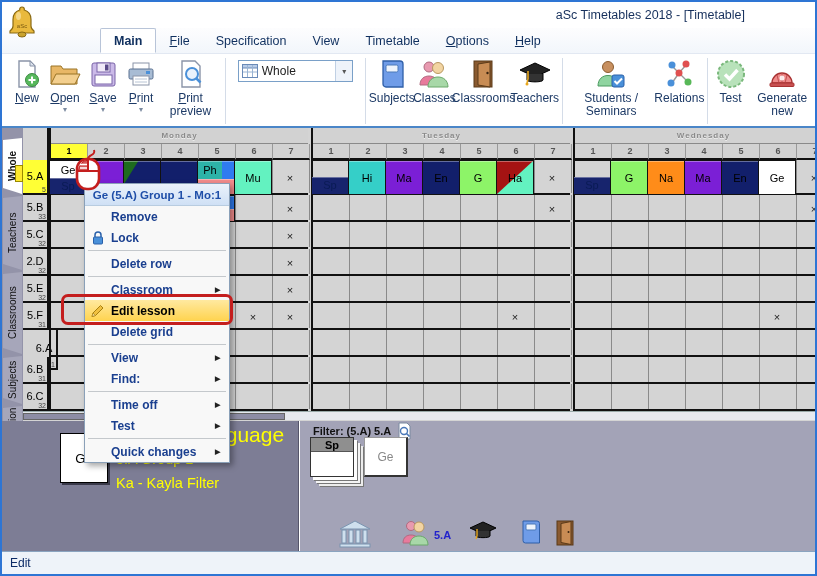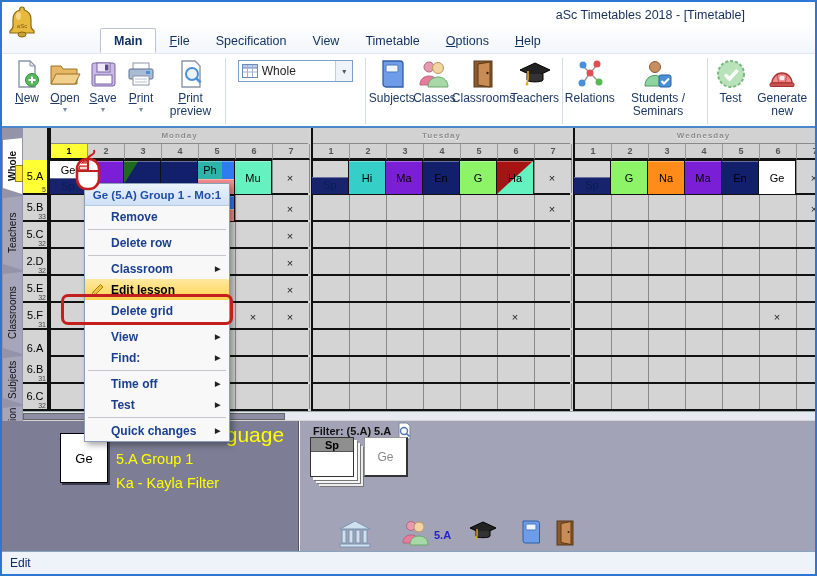--- a/index.html
+++ b/index.html
@@ -226,42 +226,42 @@
             <path d="M10 11v8" stroke="#e8a820" stroke-width="1.6"></path>
             <path d="M10 19l-1 4" stroke="#e8a820" stroke-width="1.6"></path>
             <circle cx="9" cy="24" r="1.5" fill="#e8a820"></circle>
           </svg>
         </div>
         <div class="tb-label">Teachers</div>
       </div>
       <div class="tb-sep"></div>
       <div class="tb-btn">
         <div class="tb-ico">
+          <svg width="30" height="30" viewBox="0 0 30 30" xmlns="http://www.w3.org/2000/svg">
+            <circle cx="12" cy="8" r="5.5" fill="#c89060" stroke="#8a5c30"></circle>
+            <path d="M2 27c0-7 4.5-10.5 10-10.5S22 20 22 27z" fill="#8fd4a0" stroke="#4a9a60"></path>
+            <rect x="16" y="16" width="12" height="12" rx="2" fill="#4a90d9" stroke="#2a60a9"></rect>
+            <path d="M18.5 22l2.5 2.5 5-5" stroke="#fff" stroke-width="2" fill="none"></path>
+          </svg>
+        </div>
+        <div class="tb-label">Students / Seminars</div>
+      </div>
+      <div class="tb-btn">
+        <div class="tb-ico">
           <svg width="32" height="30" viewBox="0 0 32 30" xmlns="http://www.w3.org/2000/svg">
             <path d="M9 7l7 7M23 6l-7 8M9 24l7-10M24 22l-8-8M16 14l0 0" stroke="#999" stroke-width="1.4"></path>
             <circle cx="9" cy="6" r="3.5" fill="#4a90d9"></circle>
             <circle cx="23" cy="5" r="3.5" fill="#e05050"></circle>
             <circle cx="16" cy="14" r="3.5" fill="#e05050"></circle>
             <circle cx="8" cy="24" r="3.5" fill="#4a90d9"></circle>
             <circle cx="25" cy="23" r="3.5" fill="#58b858"></circle>
           </svg>
         </div>
         <div class="tb-label">Relations</div>
       </div>
-      <div class="tb-btn">
-        <div class="tb-ico">
-          <svg width="30" height="30" viewBox="0 0 30 30" xmlns="http://www.w3.org/2000/svg">
-            <circle cx="12" cy="8" r="5.5" fill="#c89060" stroke="#8a5c30"></circle>
-            <path d="M2 27c0-7 4.5-10.5 10-10.5S22 20 22 27z" fill="#8fd4a0" stroke="#4a9a60"></path>
-            <rect x="16" y="16" width="12" height="12" rx="2" fill="#4a90d9" stroke="#2a60a9"></rect>
-            <path d="M18.5 22l2.5 2.5 5-5" stroke="#fff" stroke-width="2" fill="none"></path>
-          </svg>
-        </div>
-        <div class="tb-label">Students / Seminars</div>
-      </div>
       <div class="tb-sep"></div>
       <div class="tb-btn">
         <div class="tb-ico">
           <svg width="32" height="32" viewBox="0 0 32 32" xmlns="http://www.w3.org/2000/svg">
             <circle cx="16" cy="16" r="13" fill="#b8e2ba" stroke="#7ab87c" stroke-width="2" stroke-dasharray="3 2"></circle>
             <path d="M10 16.5l4.5 4.5 8-9" stroke="#fff" stroke-width="3.5" fill="none"></path>
           </svg>
         </div>
         <div class="tb-label">Test</div>
       </div>
@@ -305,21 +305,21 @@
         <div class="rl-count">32</div>
       </div>
       <div class="rl-strip" style="top: 148px; height: 27px;">
         <div class="rl-label">5.E</div>
         <div class="rl-count">32</div>
       </div>
       <div class="rl-strip" style="top: 175px; height: 27px;">
         <div class="rl-label">5.F</div>
         <div class="rl-count">31</div>
       </div>
-      <div class="rl-strip" style="top: 202px; height: 40px;">
+      <div class="rl-strip" style="top: 202px; height: 40px; margin-left: 9px;">
         <div class="rl-label">6.A</div>
         <div class="rl-count">31</div>
       </div>
       <div class="rl-strip" style="top: 229px; height: 27px;">
         <div class="rl-label">6.B</div>
         <div class="rl-count">31</div>
       </div>
       <div class="rl-strip" style="top: 256px; height: 27px;">
         <div class="rl-label">6.C</div>
         <div class="rl-count">32</div>
@@ -746,20 +746,30 @@
     <div class="status-text">Edit</div>
   </div>
 
   <div id="context-menu">
       <div class="cm-header">Ge (5.A) Group 1 - Mo:1</div>
       <div class="cm-item">
         <div class="cm-gutter"></div>
         <div class="cm-label">Remove</div>
         <div class="cm-arrow"></div>
       </div>
+      <div class="cm-item">
+        <div class="cm-gutter">
+          <svg width="16" height="16" viewBox="0 0 16 16" xmlns="http://www.w3.org/2000/svg">
+            <path d="M5 7V5a3 3 0 016 0v2" fill="none" stroke="#2a60a9" stroke-width="1.5"></path>
+            <rect x="3.5" y="7" width="9" height="7" rx="1" fill="#4a90d9" stroke="#2a60a9"></rect>
+          </svg>
+        </div>
+        <div class="cm-label">Lock</div>
+        <div class="cm-arrow"></div>
+      </div>
       <div class="cm-sep">
         <div></div>
       </div>
       <div class="cm-item">
         <div class="cm-gutter"></div>
         <div class="cm-label">Delete row</div>
         <div class="cm-arrow"></div>
       </div>
       <div class="cm-sep">
         <div></div>

